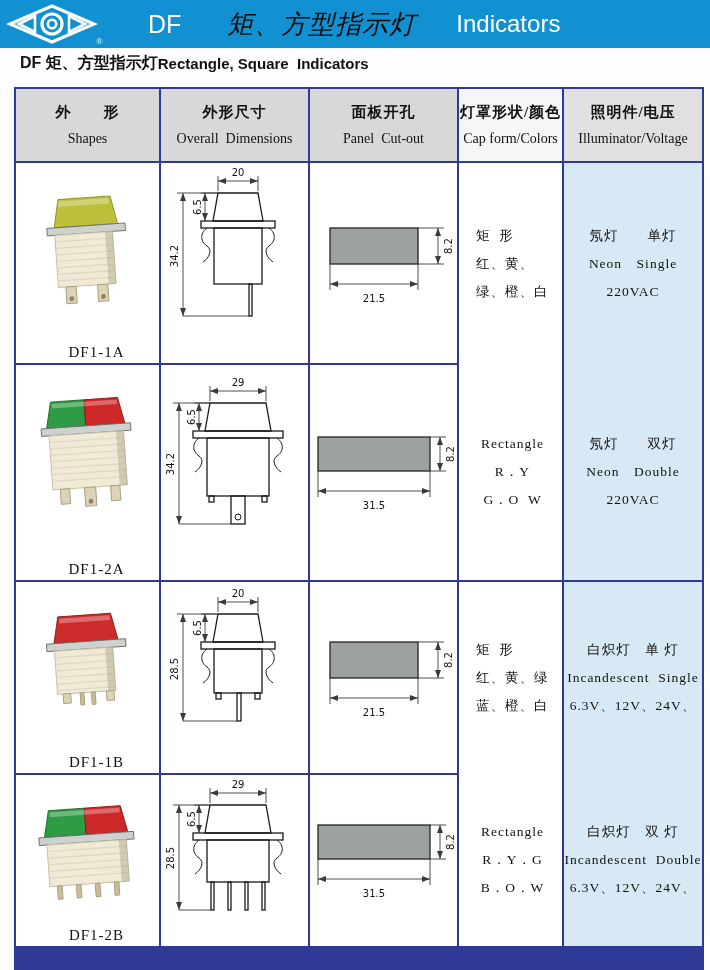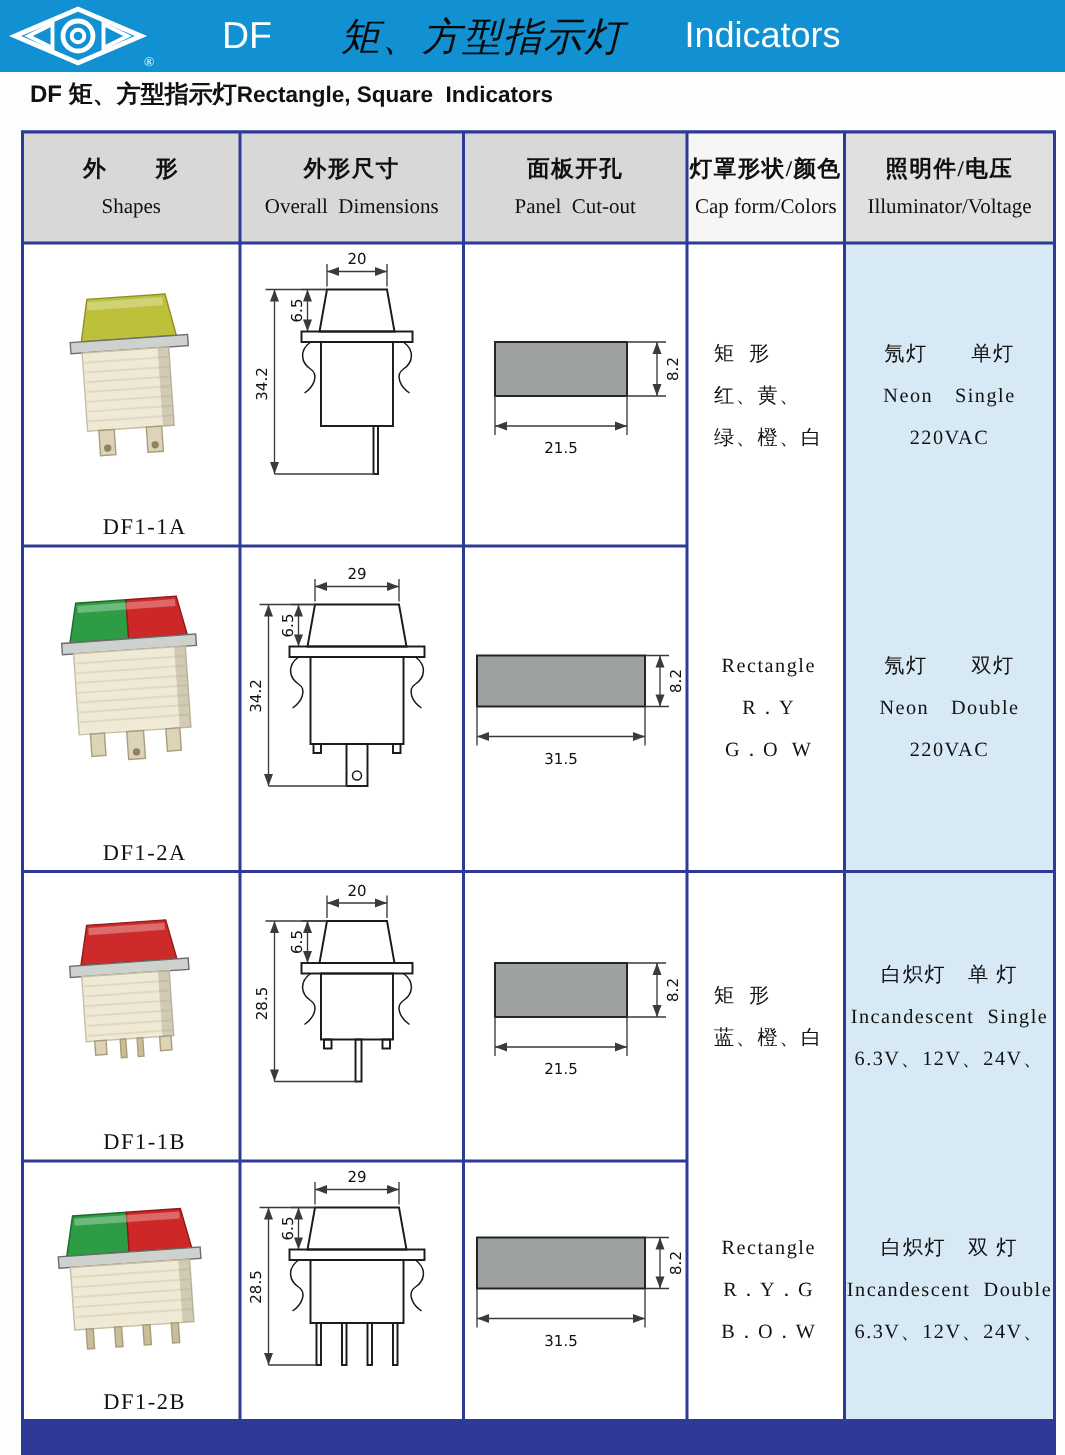--- a/index.html
+++ b/index.html
@@ -382,20 +382,21 @@
       <line class="dim" x1="20" y1="68" x2="108" y2="68"></line>
       <polygon class="ah" points="20,68 28,65 28,71"></polygon>
         <polygon class="ah" points="108,68 100,65 100,71"></polygon>
       <text class="dtx" x="64" y="86" text-anchor="middle">21.5</text>
     </svg>
   </div>
 
   <div class="cell c-cap merge2">
     <div class="half h-r3">
       <p class="pre">矩  形</p>
+      <p class="pre">红、黄、绿</p>
       <p class="pre">蓝、橙、白</p>
     </div>
     <div class="half h-r4 en">
       <p class="pre">Rectangle</p>
       <p class="pre">R．Y．G</p>
       <p class="pre">B．O．W</p>
     </div>
   </div>
 
   <div class="cell c-ill merge2">

